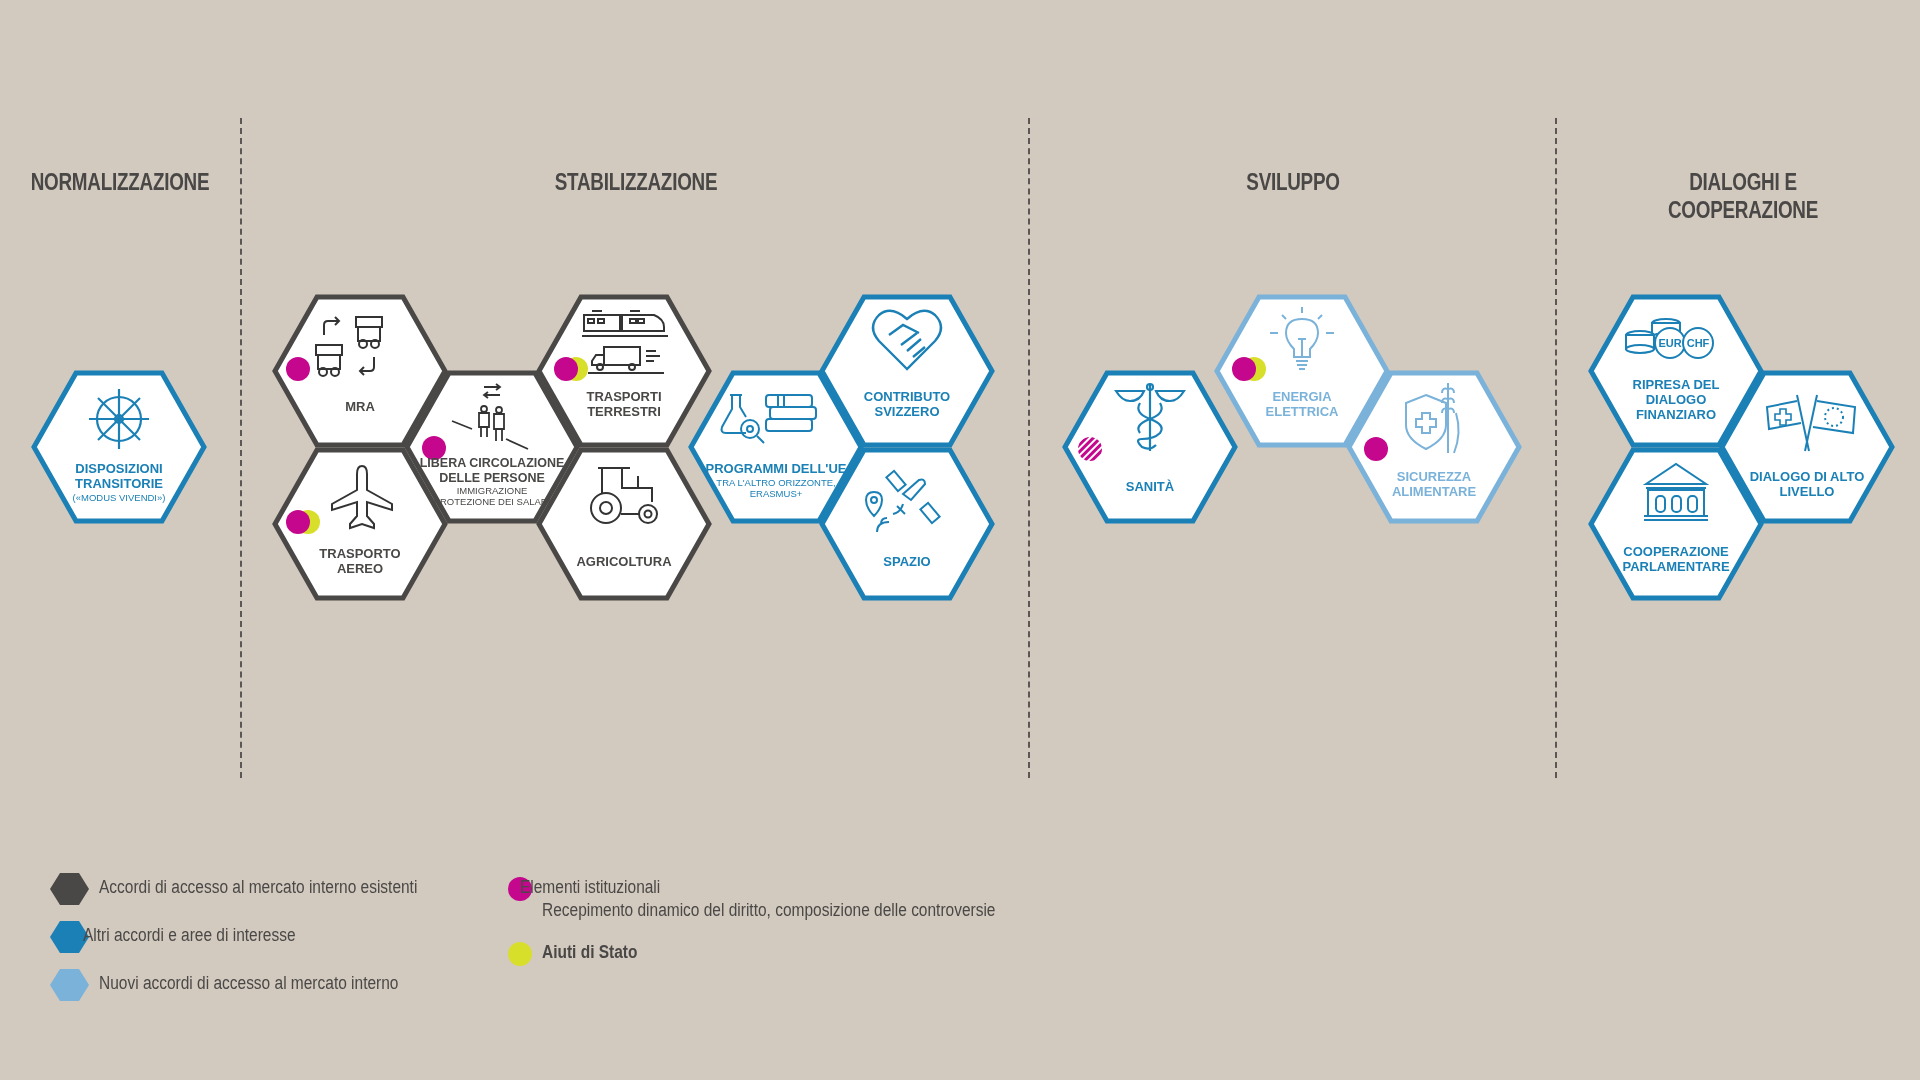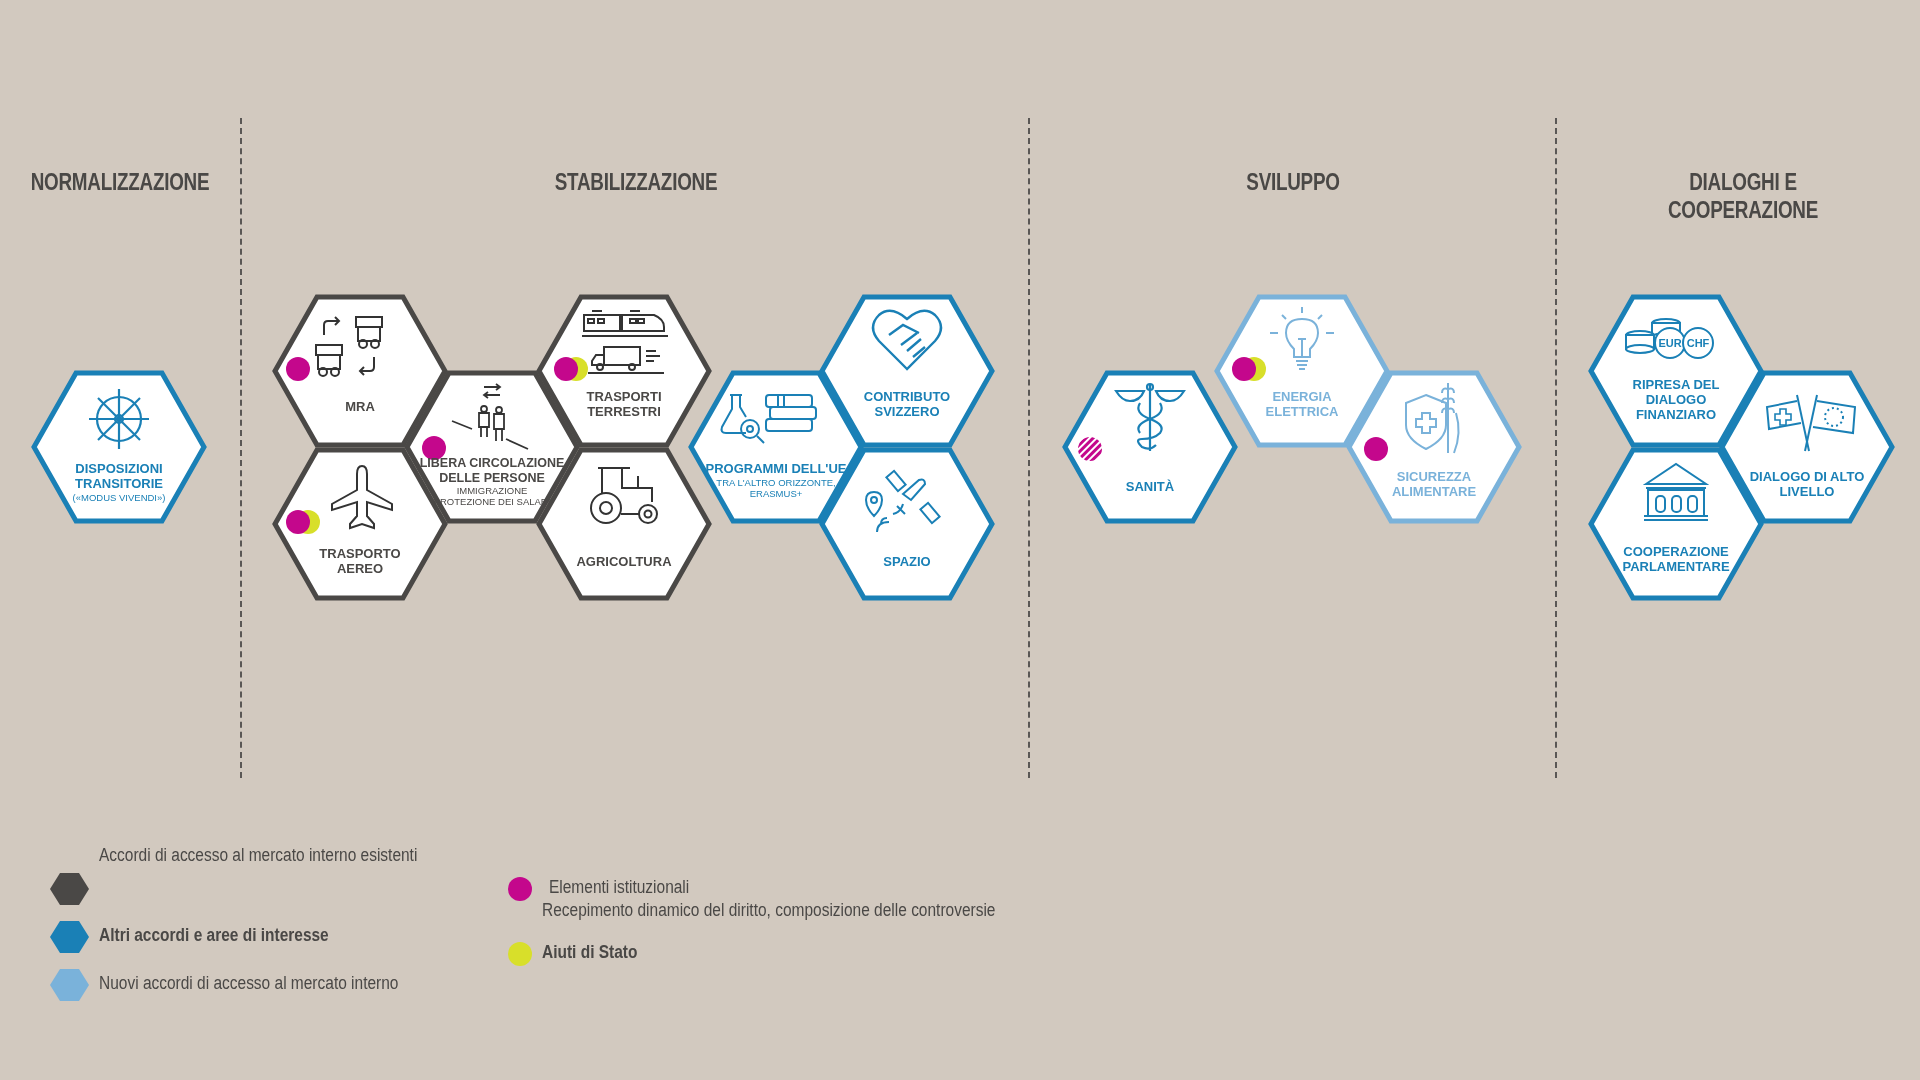--- a/index.html
+++ b/index.html
@@ -288,29 +288,29 @@
   <g>
     <polygon points="50,889 60,873 79,873 89,889 79,905 60,905" fill="#4a4846"></polygon>
     <polygon points="50,937 60,921 79,921 89,937 79,953 60,953" fill="#1a80b6"></polygon>
     <polygon points="50,985 60,969 79,969 89,985 79,1001 60,1001" fill="#7ab2da"></polygon>
     <circle cx="520" cy="889" r="12" fill="#c4078c"></circle>
     <circle cx="520" cy="954" r="12" fill="#d8df2a"></circle>
   </g>
 </svg>
 
 <div class="legend">
-  <div class="legend-row" style="left:99px; top:845px;text-align:center;">
+  <div class="legend-row" style="left:99px; top:877px;text-align:center;">
     <span class="legend-text">Accordi di accesso al mercato interno esistenti</span>
   </div>
-  <div class="legend-row" style="left:99px; top:925px;font-weight:bold;">
+  <div class="legend-row" style="left:83px; top:925px;">
     <span class="legend-text">Altri accordi e aree di interesse</span>
   </div>
   <div class="legend-row" style="left:99px; top:973px;">
     <span class="legend-text">Nuovi accordi di accesso al mercato interno</span>
   </div>
-  <div class="legend-row" style="left:549px; top:877px;">
+  <div class="legend-row" style="left:520px; top:877px;">
     <span class="legend-text">Elementi istituzionali</span>
   </div>
   <div class="legend-sub" style="left:542px; top:900px;">Recepimento dinamico del diritto, composizione delle controversie</div>
   <div class="legend-row" style="left:542px; top:942px;font-weight:bold;">
     <span class="legend-text">Aiuti di Stato</span>
   </div>
 </div>
 
 </body></html>

